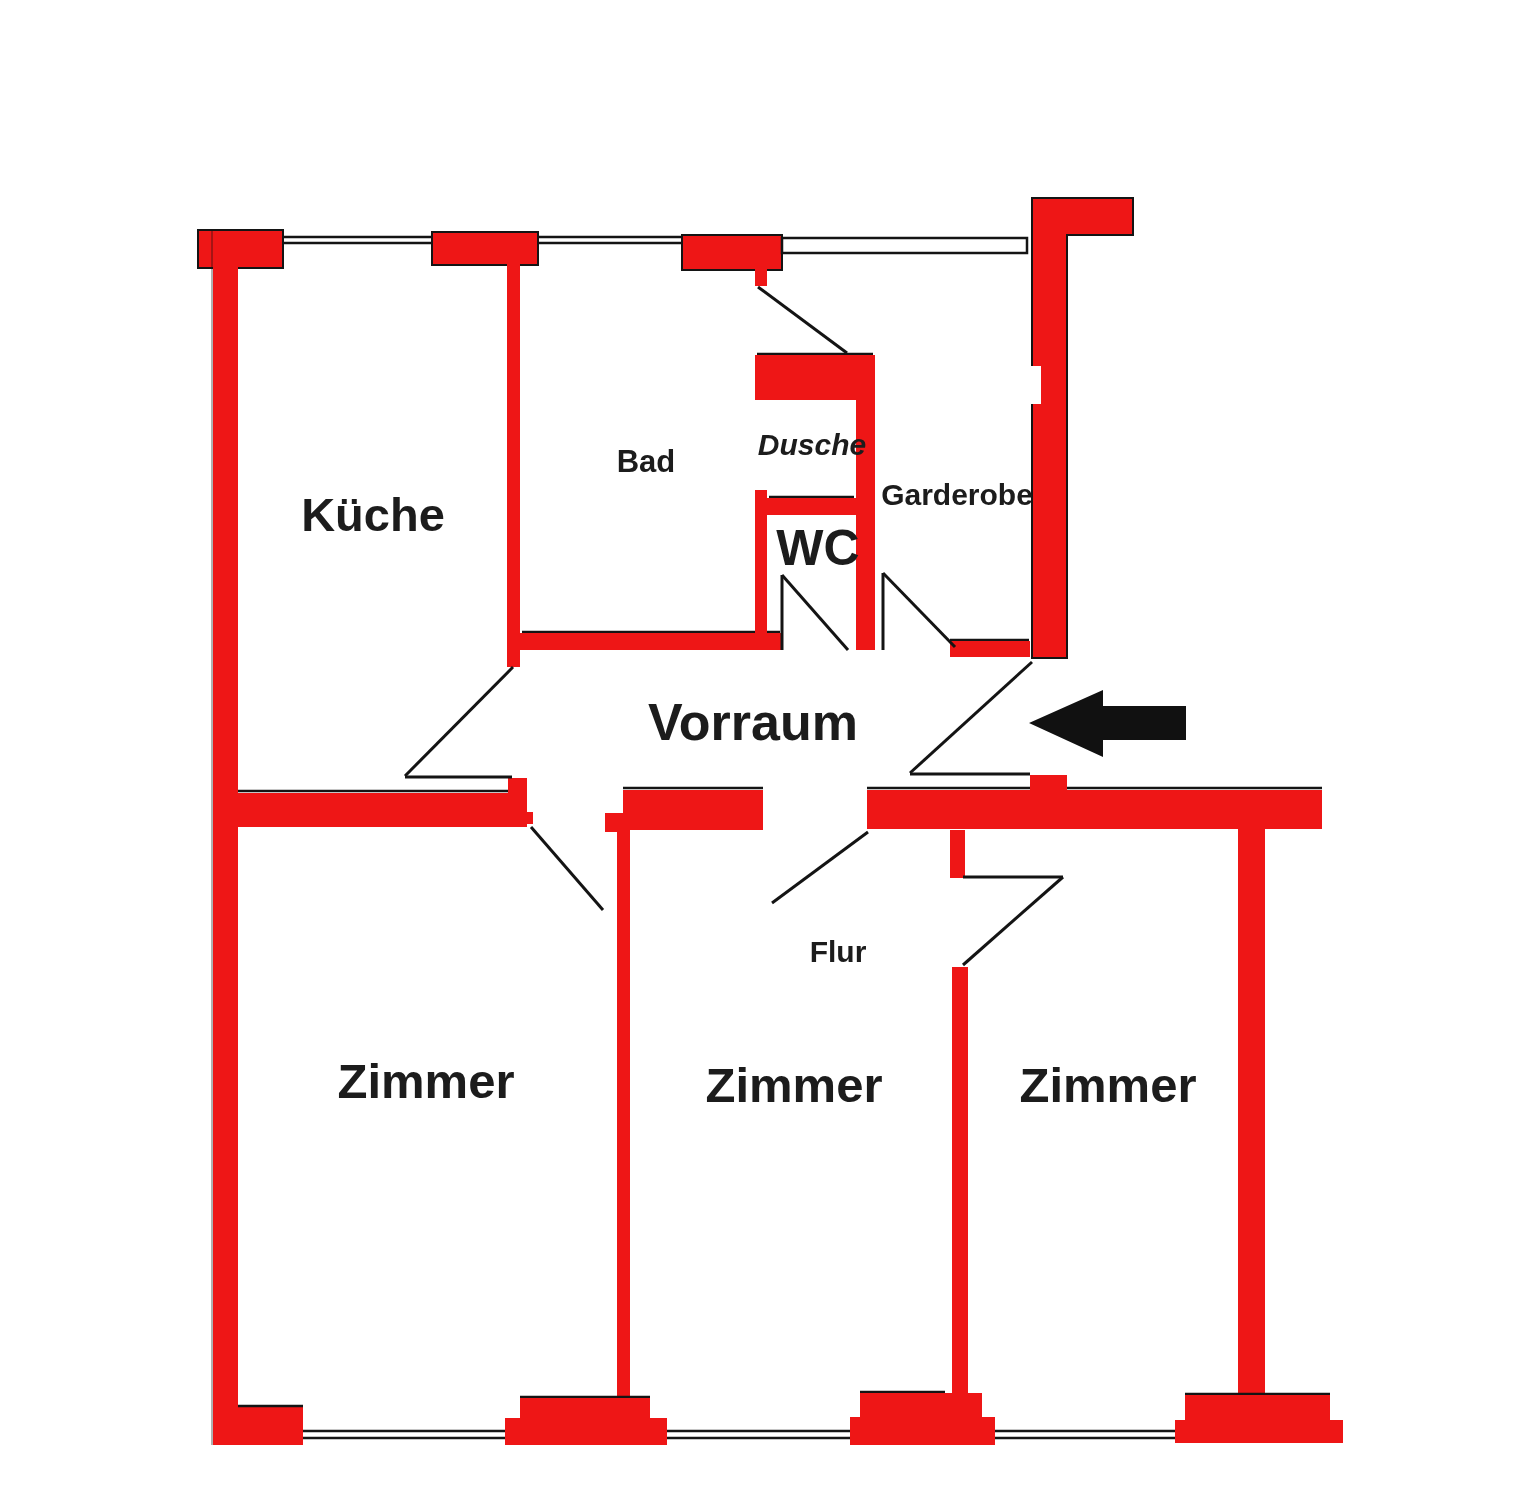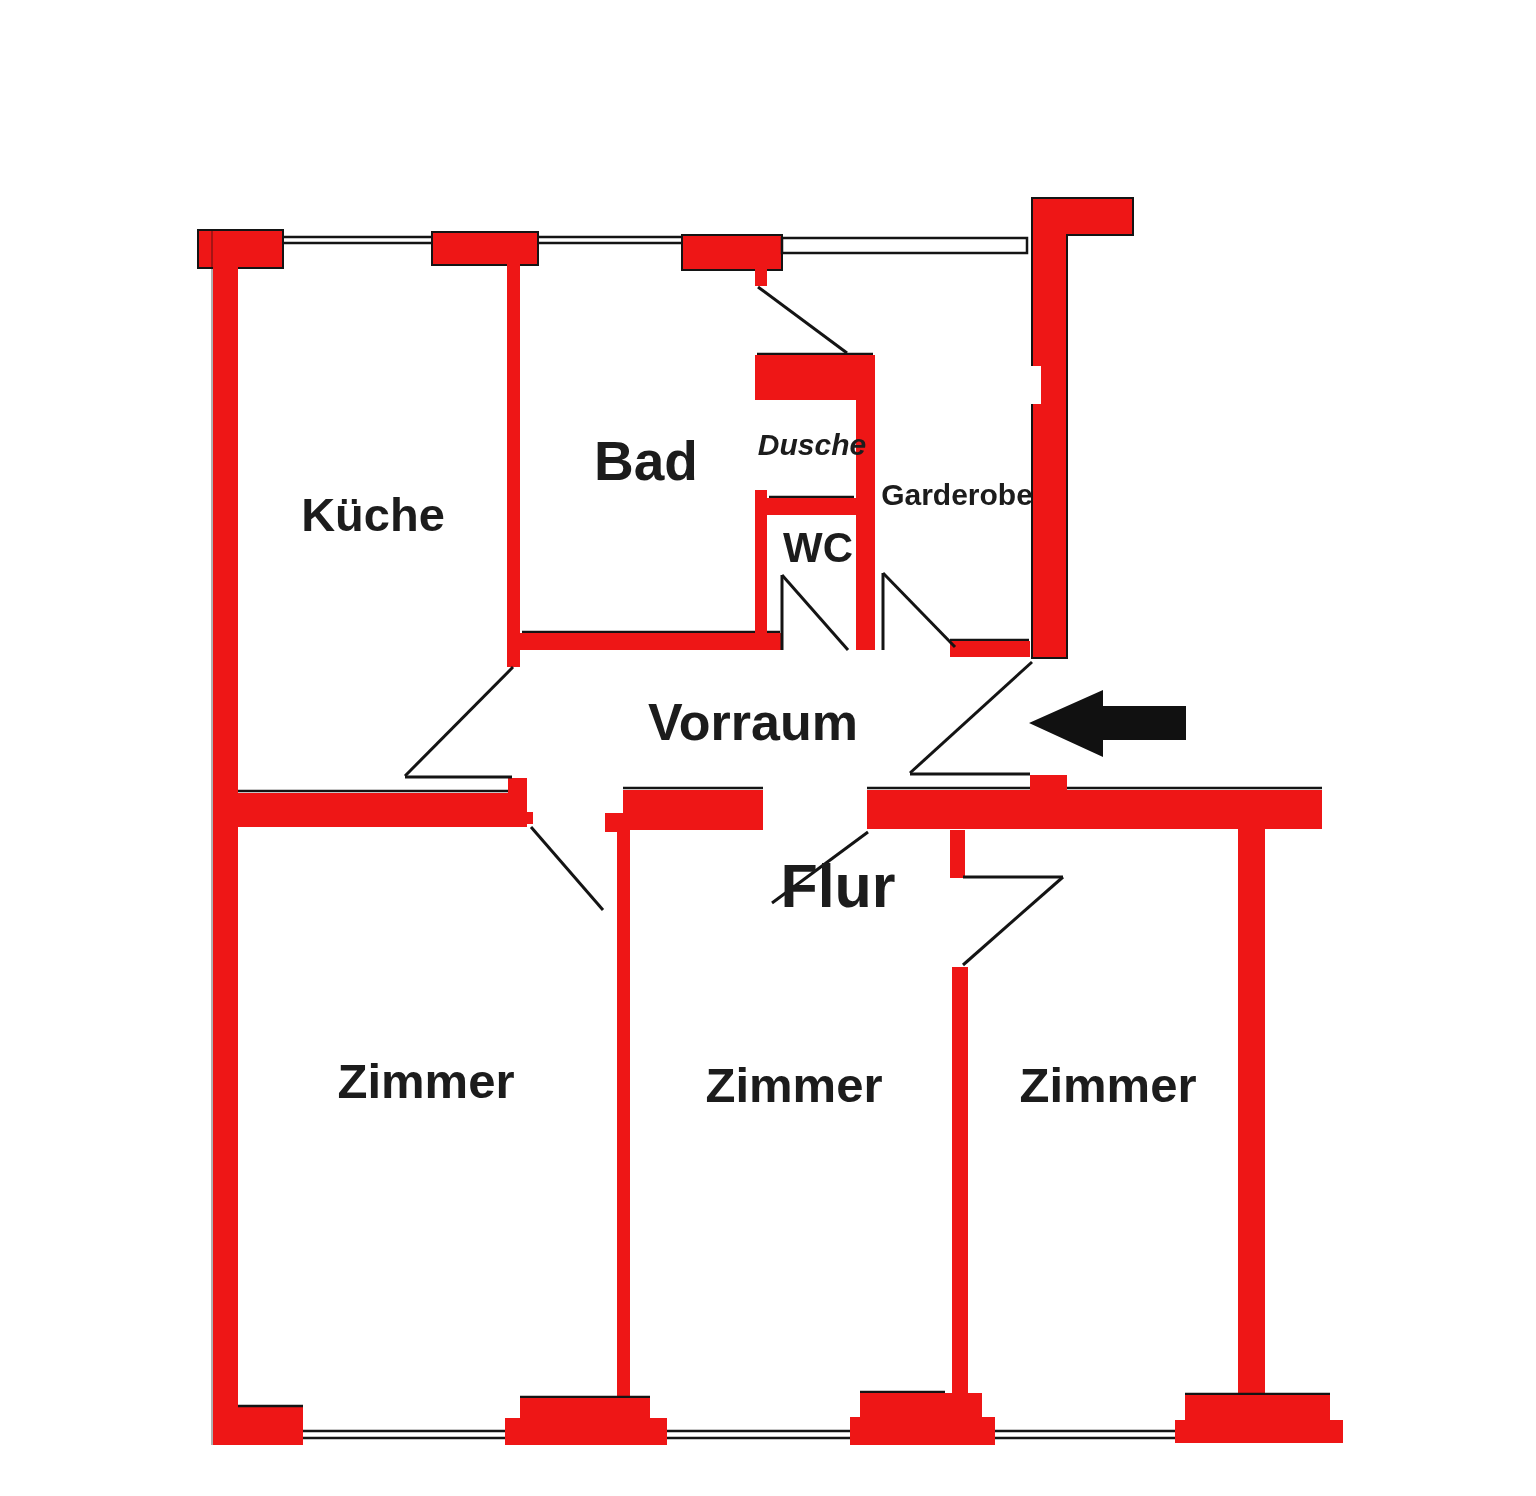--- a/index.html
+++ b/index.html
@@ -123,31 +123,31 @@
     <line class="ln" x1="868" y1="832" x2="772" y2="903"></line>
 
     <line class="ln" x1="963" y1="877" x2="1063" y2="877"></line>
     <line class="ln" x1="1063" y1="877" x2="963" y2="965"></line>
 
     <polygon class="arrow" points="1029,723 1103,690 1103,706 1186,706 1186,740 1103,740 1103,757"></polygon>
   </svg>
 
   <div class="label" style="left:373px;top:514px;font-size:47px;">Küche</div>
 
-  <div class="label" style="left:646px;top:461px;font-size:55px;">Bad</div>
+  <div class="label" style="left:646px;top:461px;font-size:31px;">Bad</div>
 
   <div class="label" style="left:812px;top:445px;font-size:30px;font-style:italic;">Dusche</div>
 
   <div class="label" style="left:957px;top:495px;font-size:30px;">Garderobe</div>
 
-  <div class="label" style="left:818px;top:548px;font-size:42px;">WC</div>
+  <div class="label" style="left:818px;top:548px;font-size:50px;">WC</div>
 
   <div class="label" style="left:753px;top:722px;font-size:52px;">Vorraum</div>
 
-  <div class="label" style="left:838px;top:886px;font-size:61px;">Flur</div>
+  <div class="label" style="left:838px;top:952px;font-size:30px;">Flur</div>
 
   <div class="label" style="left:426px;top:1081px;font-size:49px;">Zimmer</div>
 
   <div class="label" style="left:794px;top:1085px;font-size:49px;">Zimmer</div>
 
   <div class="label" style="left:1108px;top:1085px;font-size:49px;">Zimmer</div>
 
 </div>
 
 </body></html>

